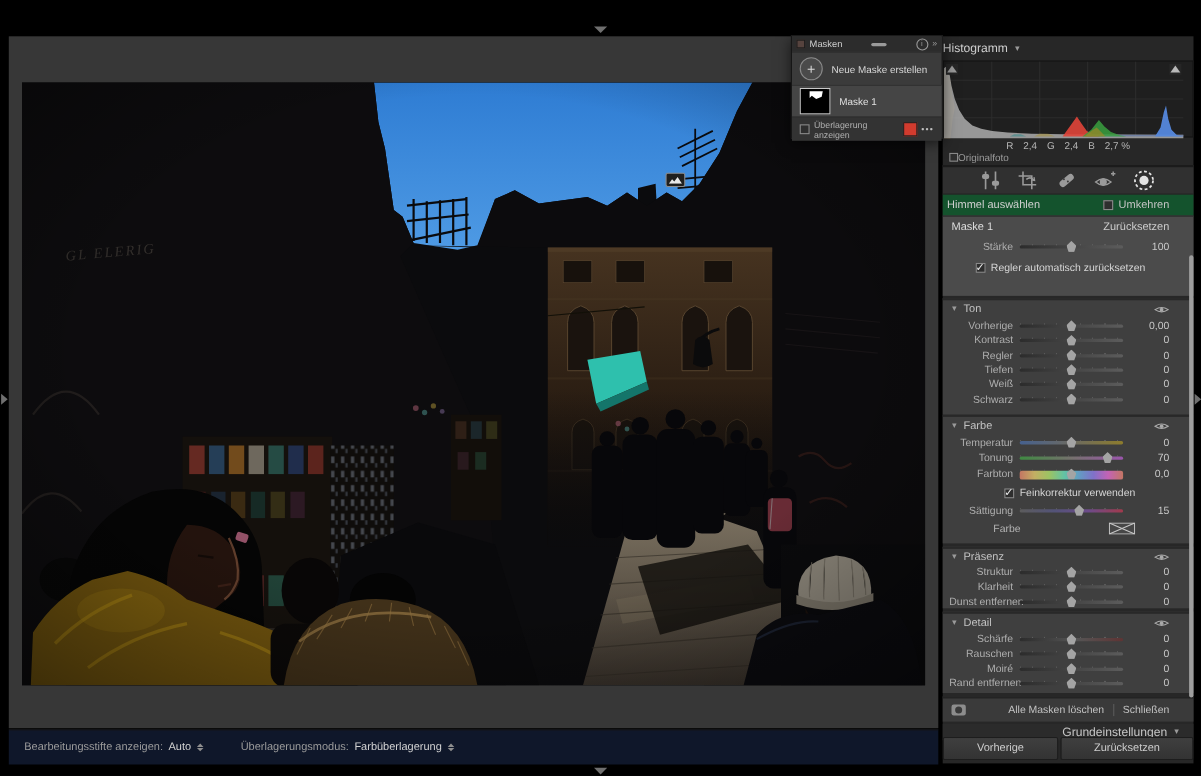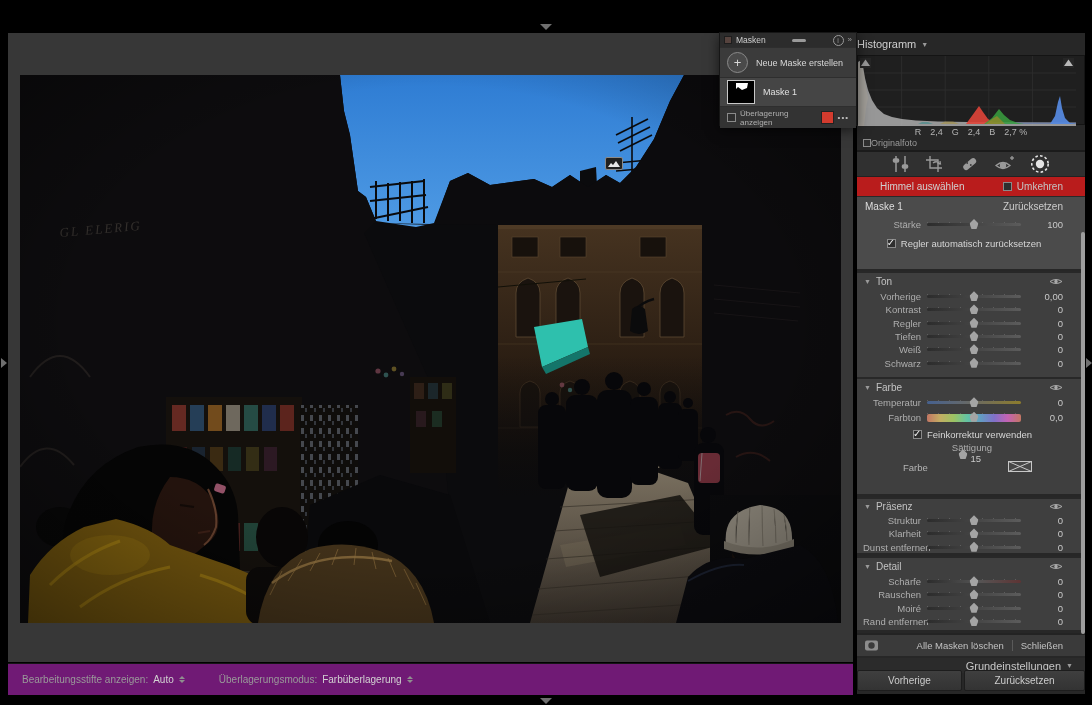--- a/index.html
+++ b/index.html
@@ -8,21 +8,21 @@
   .abs{position:absolute;}
   
   #canvas-area{left:8px;top:33px;width:845px;height:629px;background:#373737;}
   #photo-wrap{position:absolute;left:12px;top:42px;width:821px;height:548px;background:#0a0a0c;}
   #cursor-badge{position:absolute;left:585px;top:82px;width:16px;height:11px;background:#20201f;
     border:1px solid #8a8a8a;border-radius:2px;display:flex;align-items:center;justify-content:center;z-index:4;}
   
   .edge-tri-down{width:0;height:0;border-left:6px solid transparent;border-right:6px solid transparent;border-top:6px solid #6f6f6f;}
   .edge-tri-right{width:0;height:0;border-top:5px solid transparent;border-bottom:5px solid transparent;border-left:6px solid #6f6f6f;}
   
-  #statusbar{left:8px;top:663px;width:845px;height:32px;background:#701a75;border-top:1px solid #151515;
+  #statusbar{left:8px;top:663px;width:845px;height:32px;background:#0f172a;border-top:1px solid #151515;
     display:flex;align-items:center;gap:34px;padding-left:14px;box-sizing:border-box;font-size:10px;color:#9a9a9a;}
   .sb-group{display:flex;align-items:center;}
   .sb-val{color:#d2d2d2;margin-left:5px;}
   .dd{display:inline-flex;flex-direction:column;gap:1px;margin-left:5px;}
   .dd i{display:block;width:0;height:0;border-left:3px solid transparent;border-right:3px solid transparent;}
   .dd .u{border-bottom:3px solid #8f8f8f;}
   .dd .d{border-top:3px solid #8f8f8f;}
   
   #masks-float{left:719px;top:32px;width:138px;height:94px;background:#3b3b3b;border:1px solid #161616;
     box-sizing:border-box;box-shadow:0 4px 12px rgba(0,0,0,.6);z-index:9;}
@@ -47,21 +47,21 @@
   #right-panel{left:857px;top:33px;width:228px;height:661px;background:#272727;}
   #right-panel .blk{position:absolute;left:0;width:228px;box-sizing:border-box;}
   #hist-title{top:0;height:22px;display:flex;align-items:center;justify-content:flex-start;padding-right:8px;
     font-size:11px;color:#cfcfcf;gap:5px;}
   .tri-small{font-size:7px;color:#9a9a9a;}
   #hist-box{top:22px;left:5px;width:218px;height:70px;background:#1f1f1f;border:1px solid #141414;}
   #hist-rgb{top:93px;height:11px;display:flex;align-items:center;justify-content:center;gap:9px;font-size:9px;color:#b4b4b4;}
   #hist-orig{top:104px;height:12px;display:flex;align-items:center;gap:0;padding-left:6px;font-size:9px;color:#9a9a9a;}
   #tools-strip{top:117px;height:27px;background:#303030;border-top:2px solid #1b1b1b;border-bottom:1px solid #222;
     display:flex;align-items:center;justify-content:center;gap:14px;}
-  #himmel-row{top:144px;height:19px;background:#b91c1c;display:flex;align-items:center;padding:0 22px 0 23px;font-size:10px;color:#d0d0d0;}
+  #himmel-row{top:144px;height:19px;background:#14532d;display:flex;align-items:center;padding:0 22px 0 4px;font-size:10px;color:#d0d0d0;}
   #himmel-row .right{margin-left:auto;display:flex;align-items:center;gap:5px;color:#c4c4c4;}
   #mask-group{top:163px;height:73px;background:#4b4b4b;border-top:1px solid #2a2a2a;font-size:9.5px;}
   .mg-row{display:flex;align-items:center;padding:0 22px 0 8px;}
   #mg-r1{height:18px;color:#dedede;font-size:10px;}
   #mg-r1 .right{margin-left:auto;color:#cccccc;}
   #mg-r2{height:16px;color:#b8b8b8;}
   #mg-r2 .val{margin-left:24px;color:#c8c8c8;display:flex;align-items:center;}
   #mg-r3{height:19px;}
   #mg-r4{height:18px;justify-content:center;gap:5px;color:#d6d6d6;}
   
@@ -549,32 +549,39 @@
           <circle cx="7" cy="4.5" r="1.7" fill="#aaa"></circle>
       </svg>
     </div>
     <div class="srow">
         <span class="slabel">Temperatur</span>
         <span class="strack track-temp">
           <span class="thumb" style="left:50%;"></span>
         </span>
         <span class="sval">0</span>
       </div>
+    <div class="srow" style="height:14px;">
+        <span class="slabel">Tonung</span>
+        <span class="strack track-tonung">
+          <span class="thumb" style="left:85%;"></span>
+        </span>
+        <span class="sval">70</span>
+      </div>
     <div class="srow" style="height:17px;">
         <span class="slabel">Farbton</span>
         <span class="strack track-hue">
           <span class="thumb" style="left:50%;top:-2px;"></span>
         </span>
         <span class="sval">0,0</span>
       </div>
     <div class="fein-row">
       <span class="cb checked"></span>
       <span>Feinkorrektur verwenden</span>
     </div>
-    <div class="srow" style="height:16px;flex-direction:column;">
+    <div class="srow" style="height:16px;">
         <span class="slabel">Sättigung</span>
         <span class="strack track-sat">
           <span class="thumb" style="left:57.5%;"></span>
         </span>
         <span class="sval">15</span>
       </div>
     <div class="farbe-row">
       <span class="flbl">Farbe</span>
       <svg class="swatch" width="24" height="11" viewBox="0 0 24 11">
         <rect x="0.5" y="0.5" width="23" height="10" fill="#474747" stroke="#c8c8c8"></rect>

